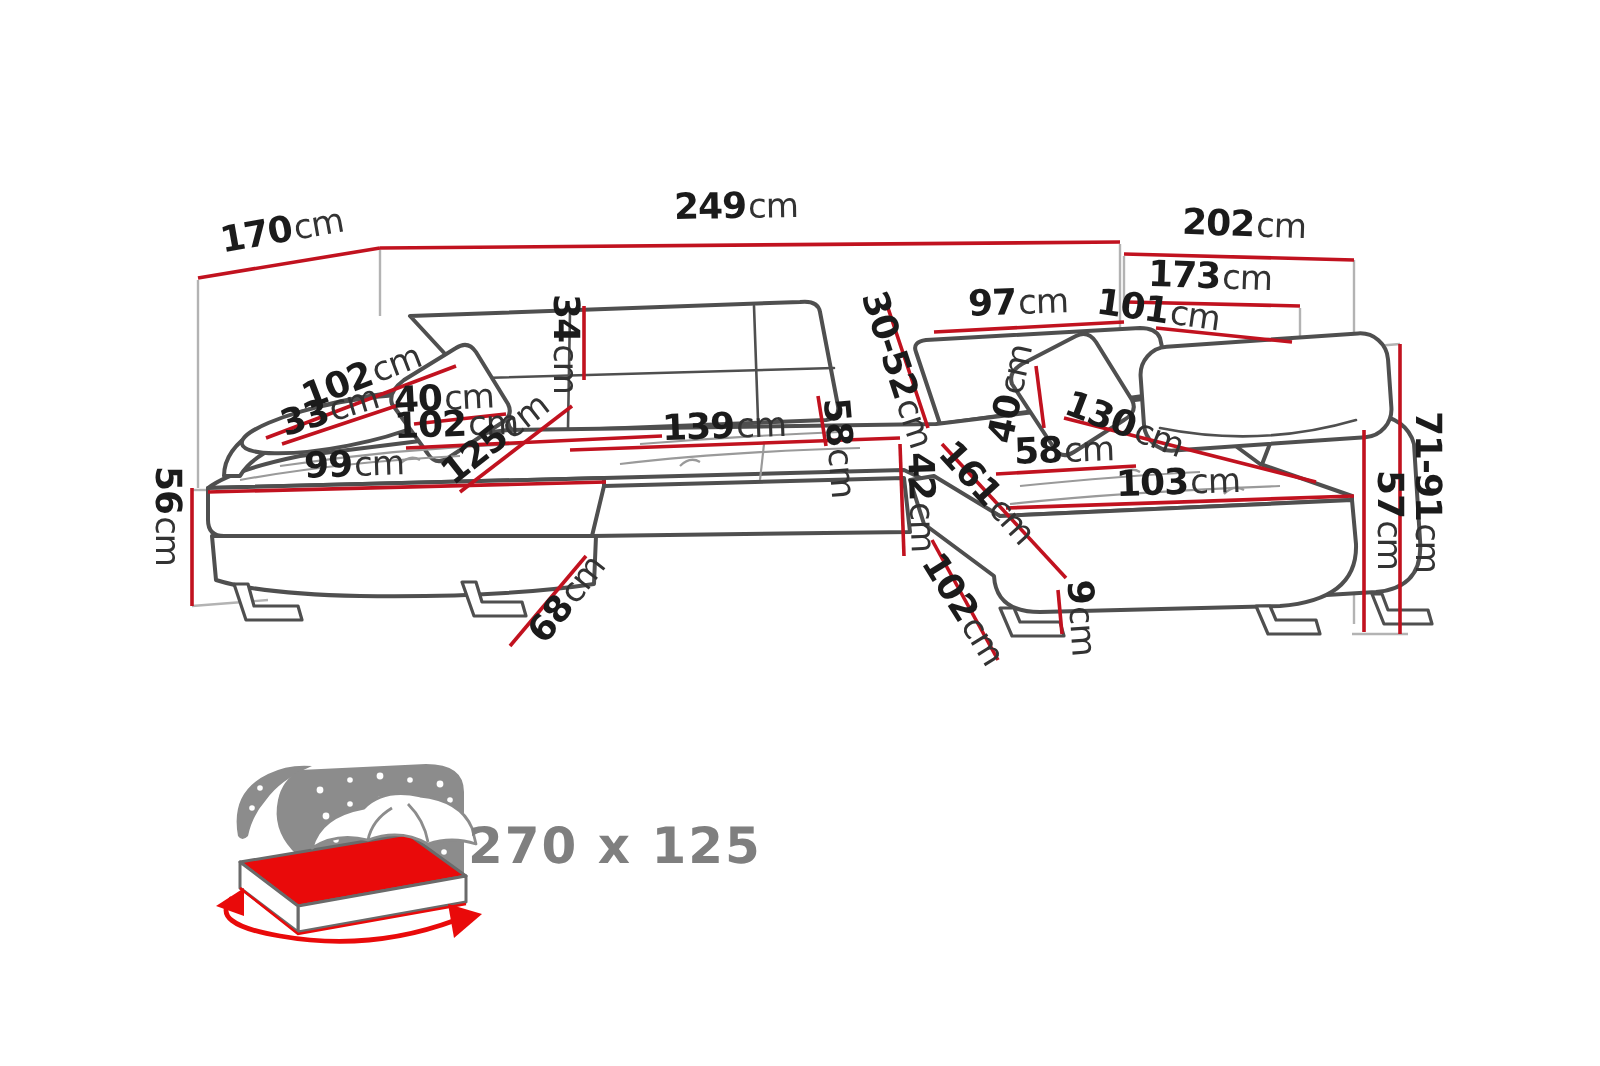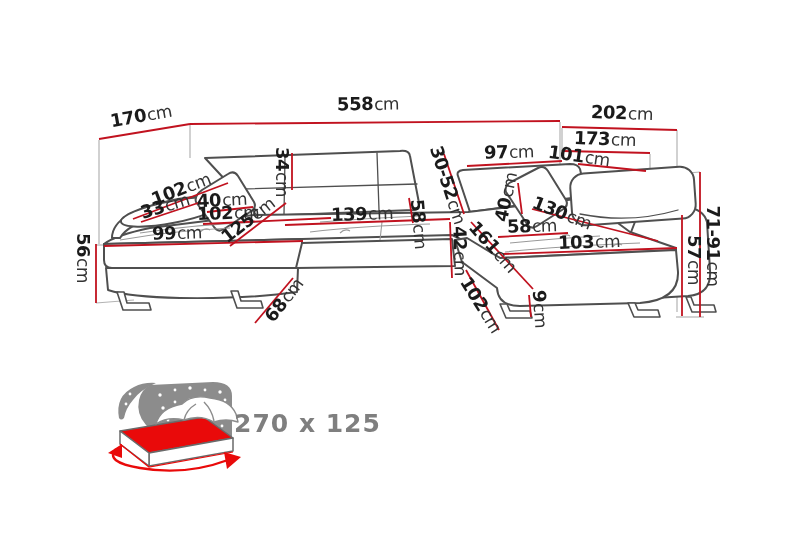--- a/index.html
+++ b/index.html
@@ -174,21 +174,21 @@
     <g>
       <path fill="none" stroke="#e90a0a" stroke-width="1.2" d="M120,444 L149,467 L233,452"></path>
       <path fill="none" stroke="#e90a0a" stroke-width="2.4" d="M116,449 Q104,462 140,468 Q185,476 228,460"></path>
       <path fill="#e90a0a" d="M224,452 L241,457 L227,469 Z"></path>
       <path fill="#e90a0a" d="M122,444 L108,453 L122,458 Z"></path>
     </g>
   </g>
 </svg>
 
   <div class="dim" style="left:141px;top:116px;--r:-10deg"><b>170</b><span class="u">cm</span></div>
-  <div class="dim" style="left:368px;top:104px;--r:-1deg"><b>558</b><span class="u">cm</span></div>
+  <div class="dim" style="left:368px;top:104px;--r:-1deg"><b>249</b><span class="u">cm</span></div>
   <div class="dim" style="left:622px;top:113px;--r:2deg"><b>202</b><span class="u">cm</span></div>
   <div class="dim" style="left:605px;top:139px;--r:2deg"><b>173</b><span class="u">cm</span></div>
   <div class="dim" style="left:509px;top:152px;--r:-2deg"><b>97</b><span class="u">cm</span></div>
   <div class="dim" style="left:579px;top:156px;--r:8deg"><b>101</b><span class="u">cm</span></div>
   <div class="dim" style="left:448px;top:185px;--r:72deg"><b>30-52</b><span class="u">cm</span></div>
   <div class="dim" style="left:282px;top:172px;--r:90deg"><b>34</b><span class="u">cm</span></div>
   <div class="dim" style="left:222px;top:200px;--r:-3deg"><b>40</b><span class="u">cm</span></div>
   <div class="dim" style="left:181px;top:189px;--r:-21deg"><b>102</b><span class="u">cm</span></div>
   <div class="dim" style="left:165px;top:206px;--r:-17deg"><b>33</b><span class="u">cm</span></div>
   <div class="dim" style="left:228px;top:213px;--r:-2deg"><b>102</b><span class="u">cm</span></div>

